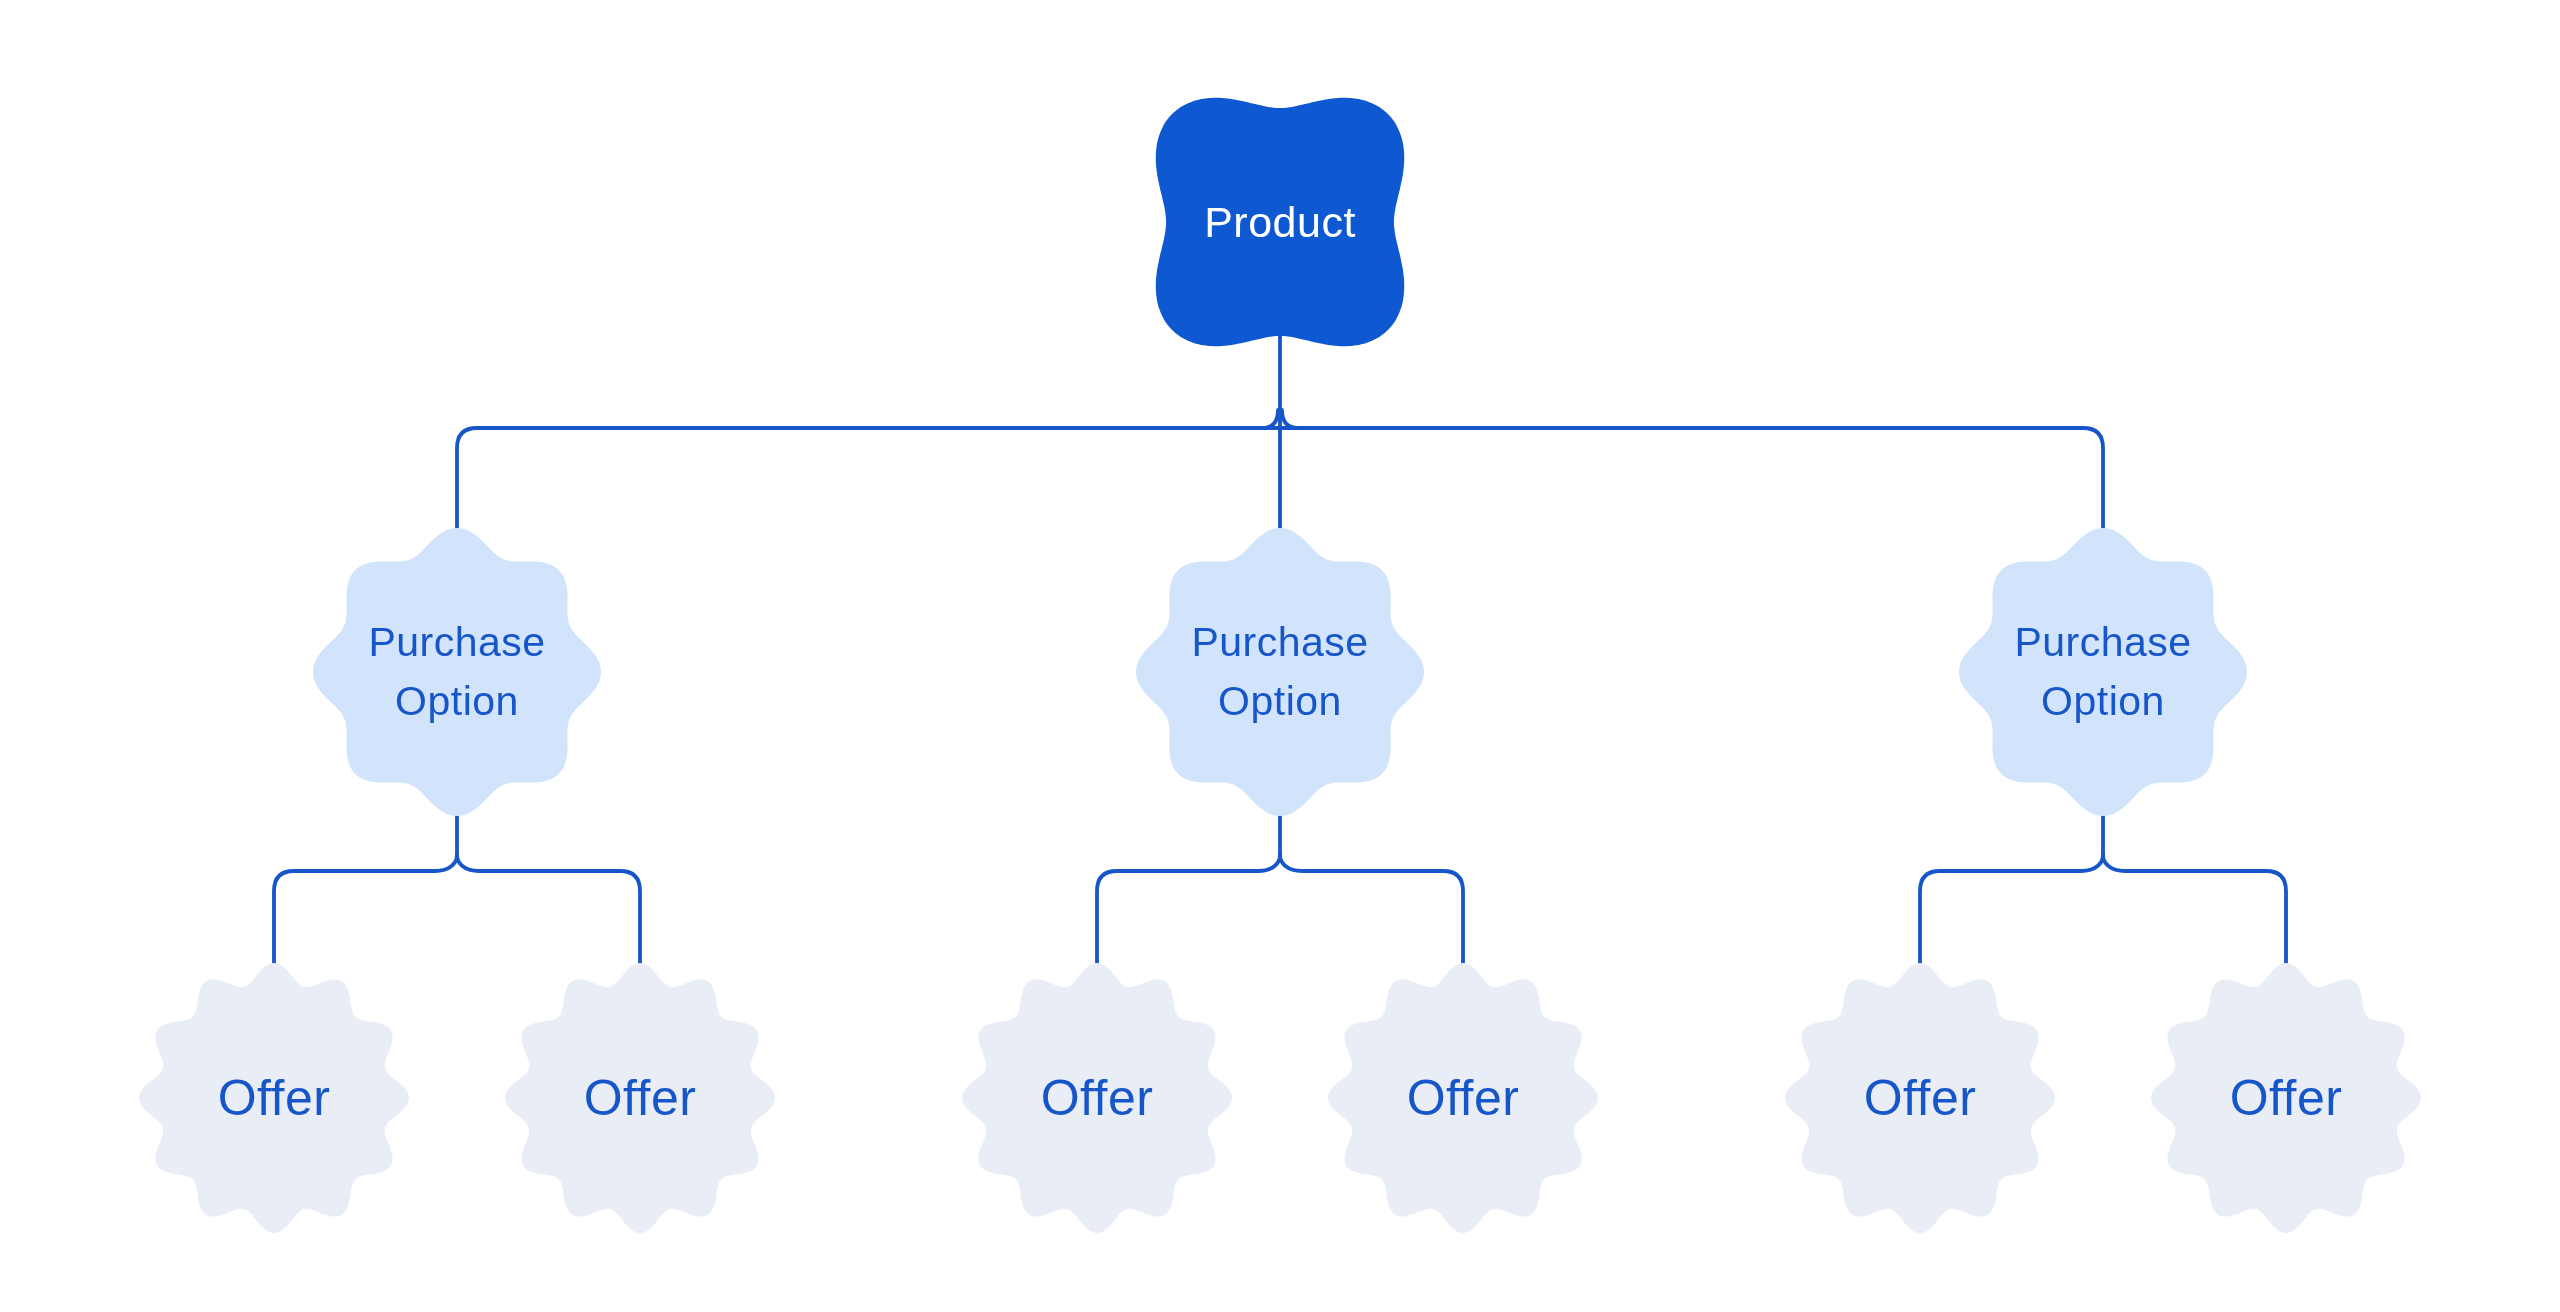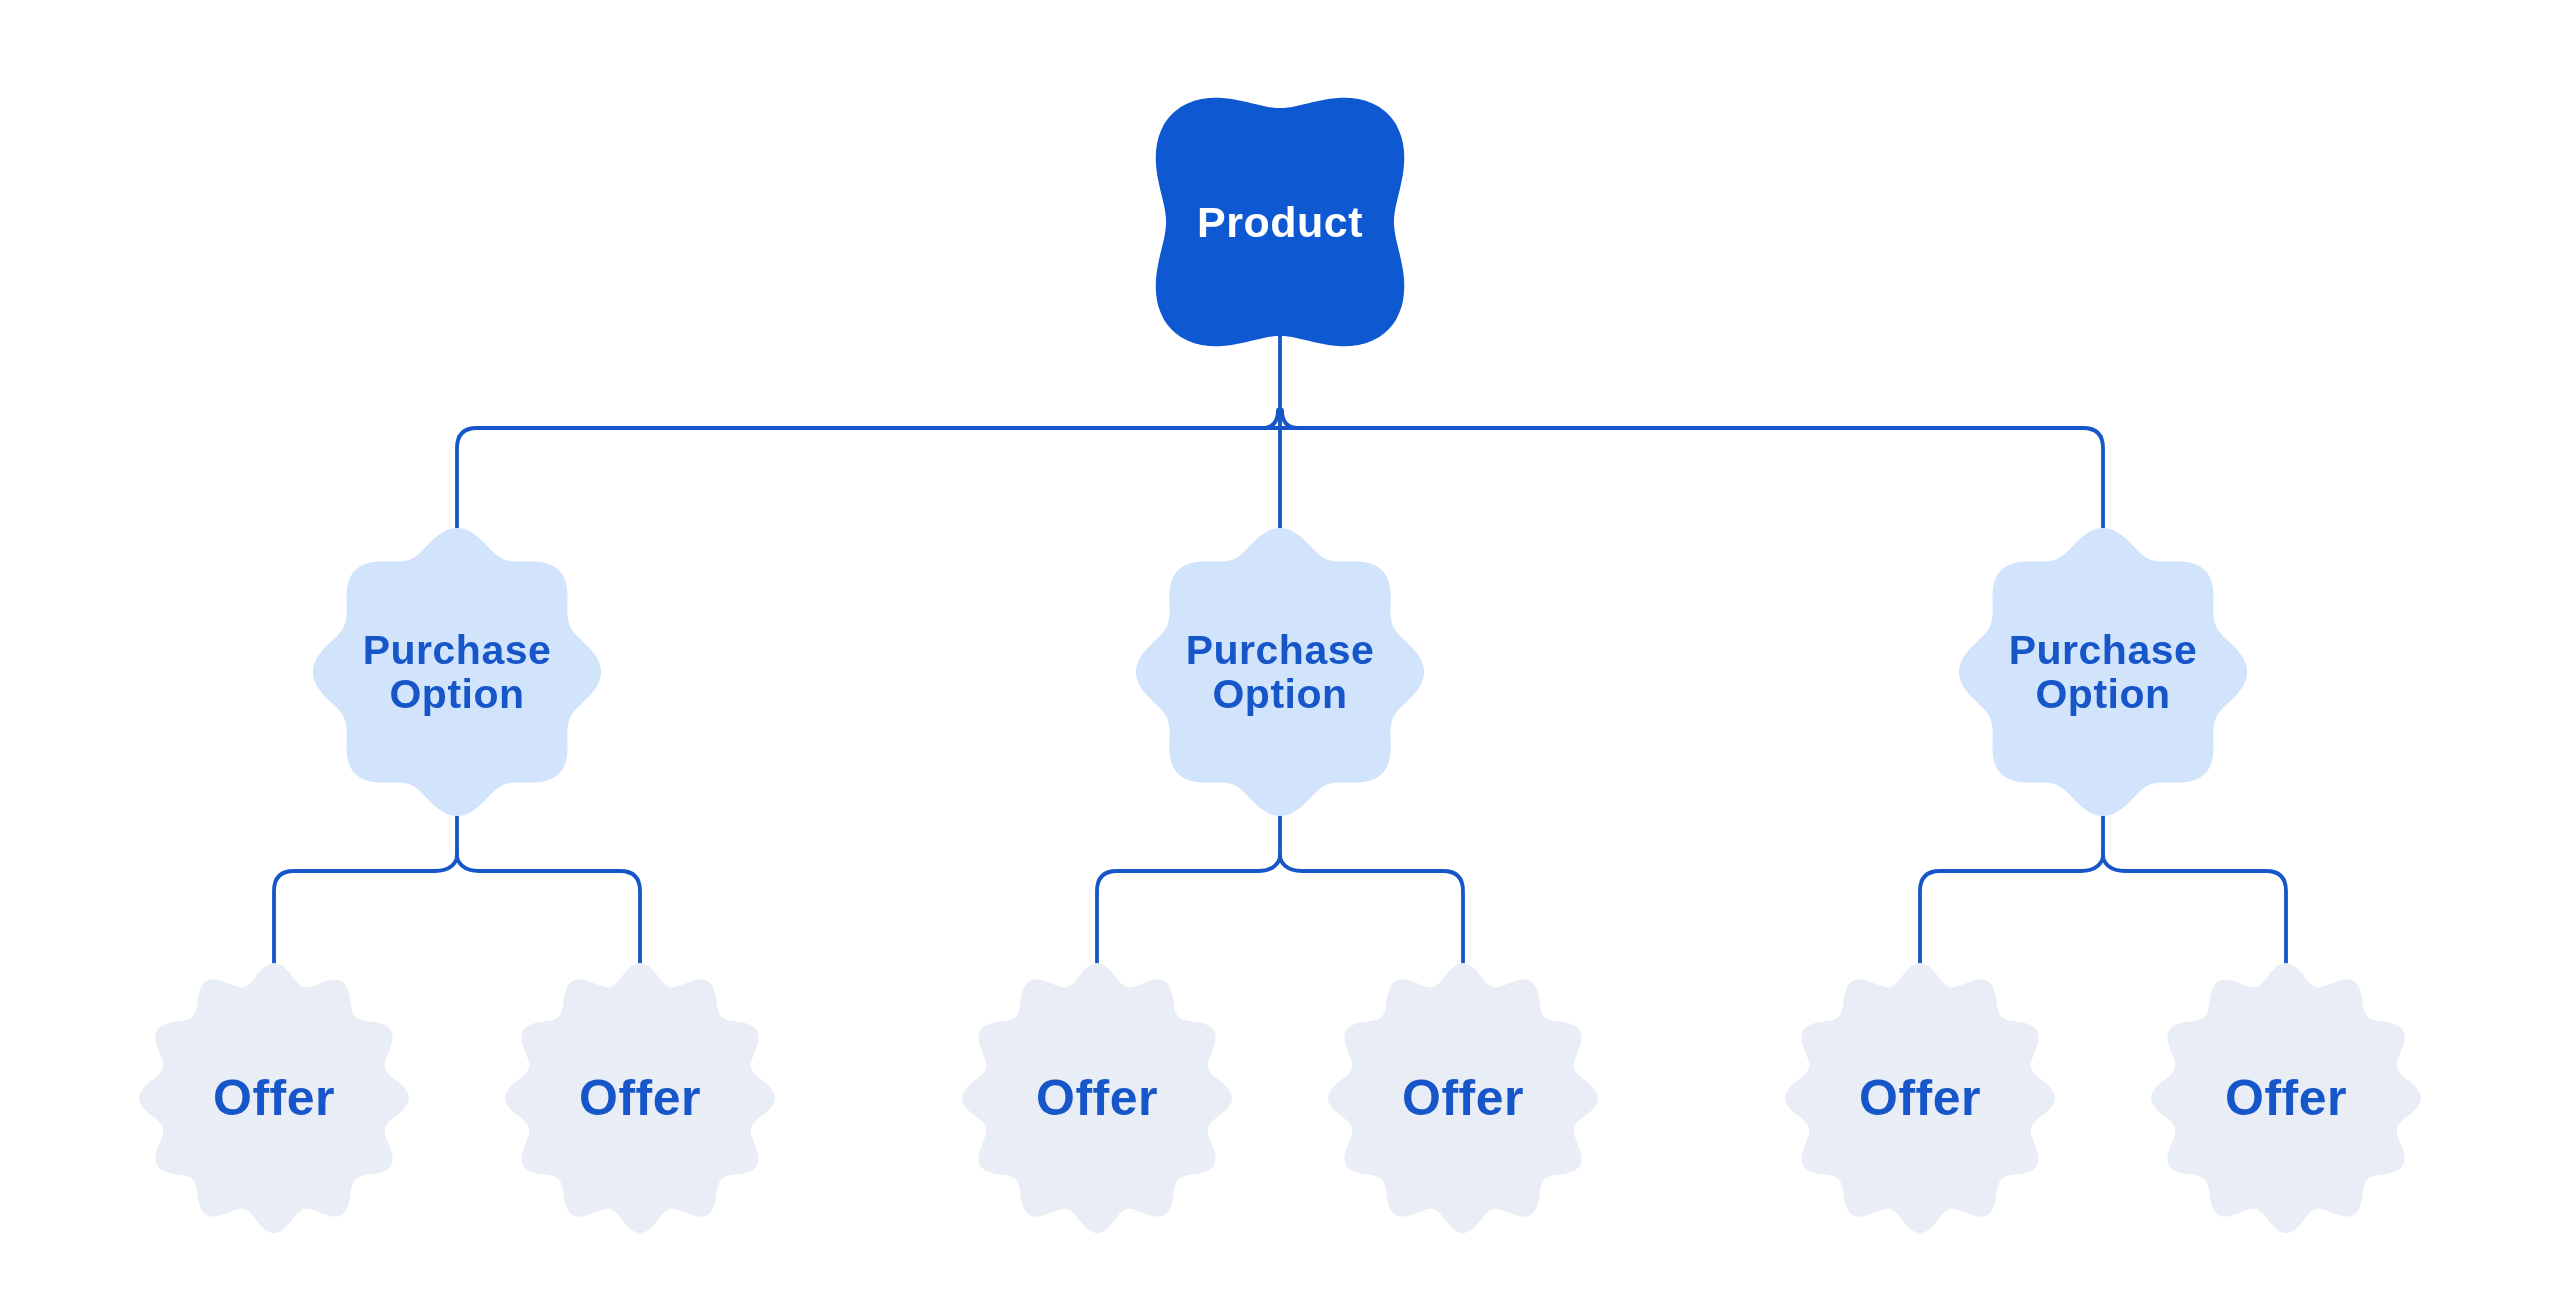--- a/index.html
+++ b/index.html
@@ -16,24 +16,24 @@
     stroke:var(--connector,#1656C8);
     stroke-width:3.8;
     stroke-linecap:round;
   }
   .node{
     position:absolute;width:320px;height:320px;
     display:flex;align-items:center;justify-content:center;
   }
   .node > svg{position:absolute;left:0;top:0;width:100%;height:100%}
   .label{
-    position:relative;text-align:center;font-weight:700;letter-spacing:.5px;
+    position:relative;text-align:center;font-weight:400;letter-spacing:.5px;
   }
   .product-node .label{color:var(--product-text,#ffffff);font-size:43px}
-  .purchase-node .label{color:var(--purchase-text,#1656C8);font-size:41px;line-height:44px;width:250px}
+  .purchase-node .label{color:var(--purchase-text,#1656C8);font-size:41px;line-height:59px;width:250px}
   .offer-node .label{color:var(--offer-text,#1656C8);font-size:50px}
   .fill-product{fill:var(--product-fill,#0E58D2)}
   .fill-purchase{fill:var(--purchase-fill,#D2E3FC)}
   .fill-offer{fill:var(--offer-fill,#E9EDF5)}
 </style>
 </head>
 <body>
 
 <div class="canvas">
 

